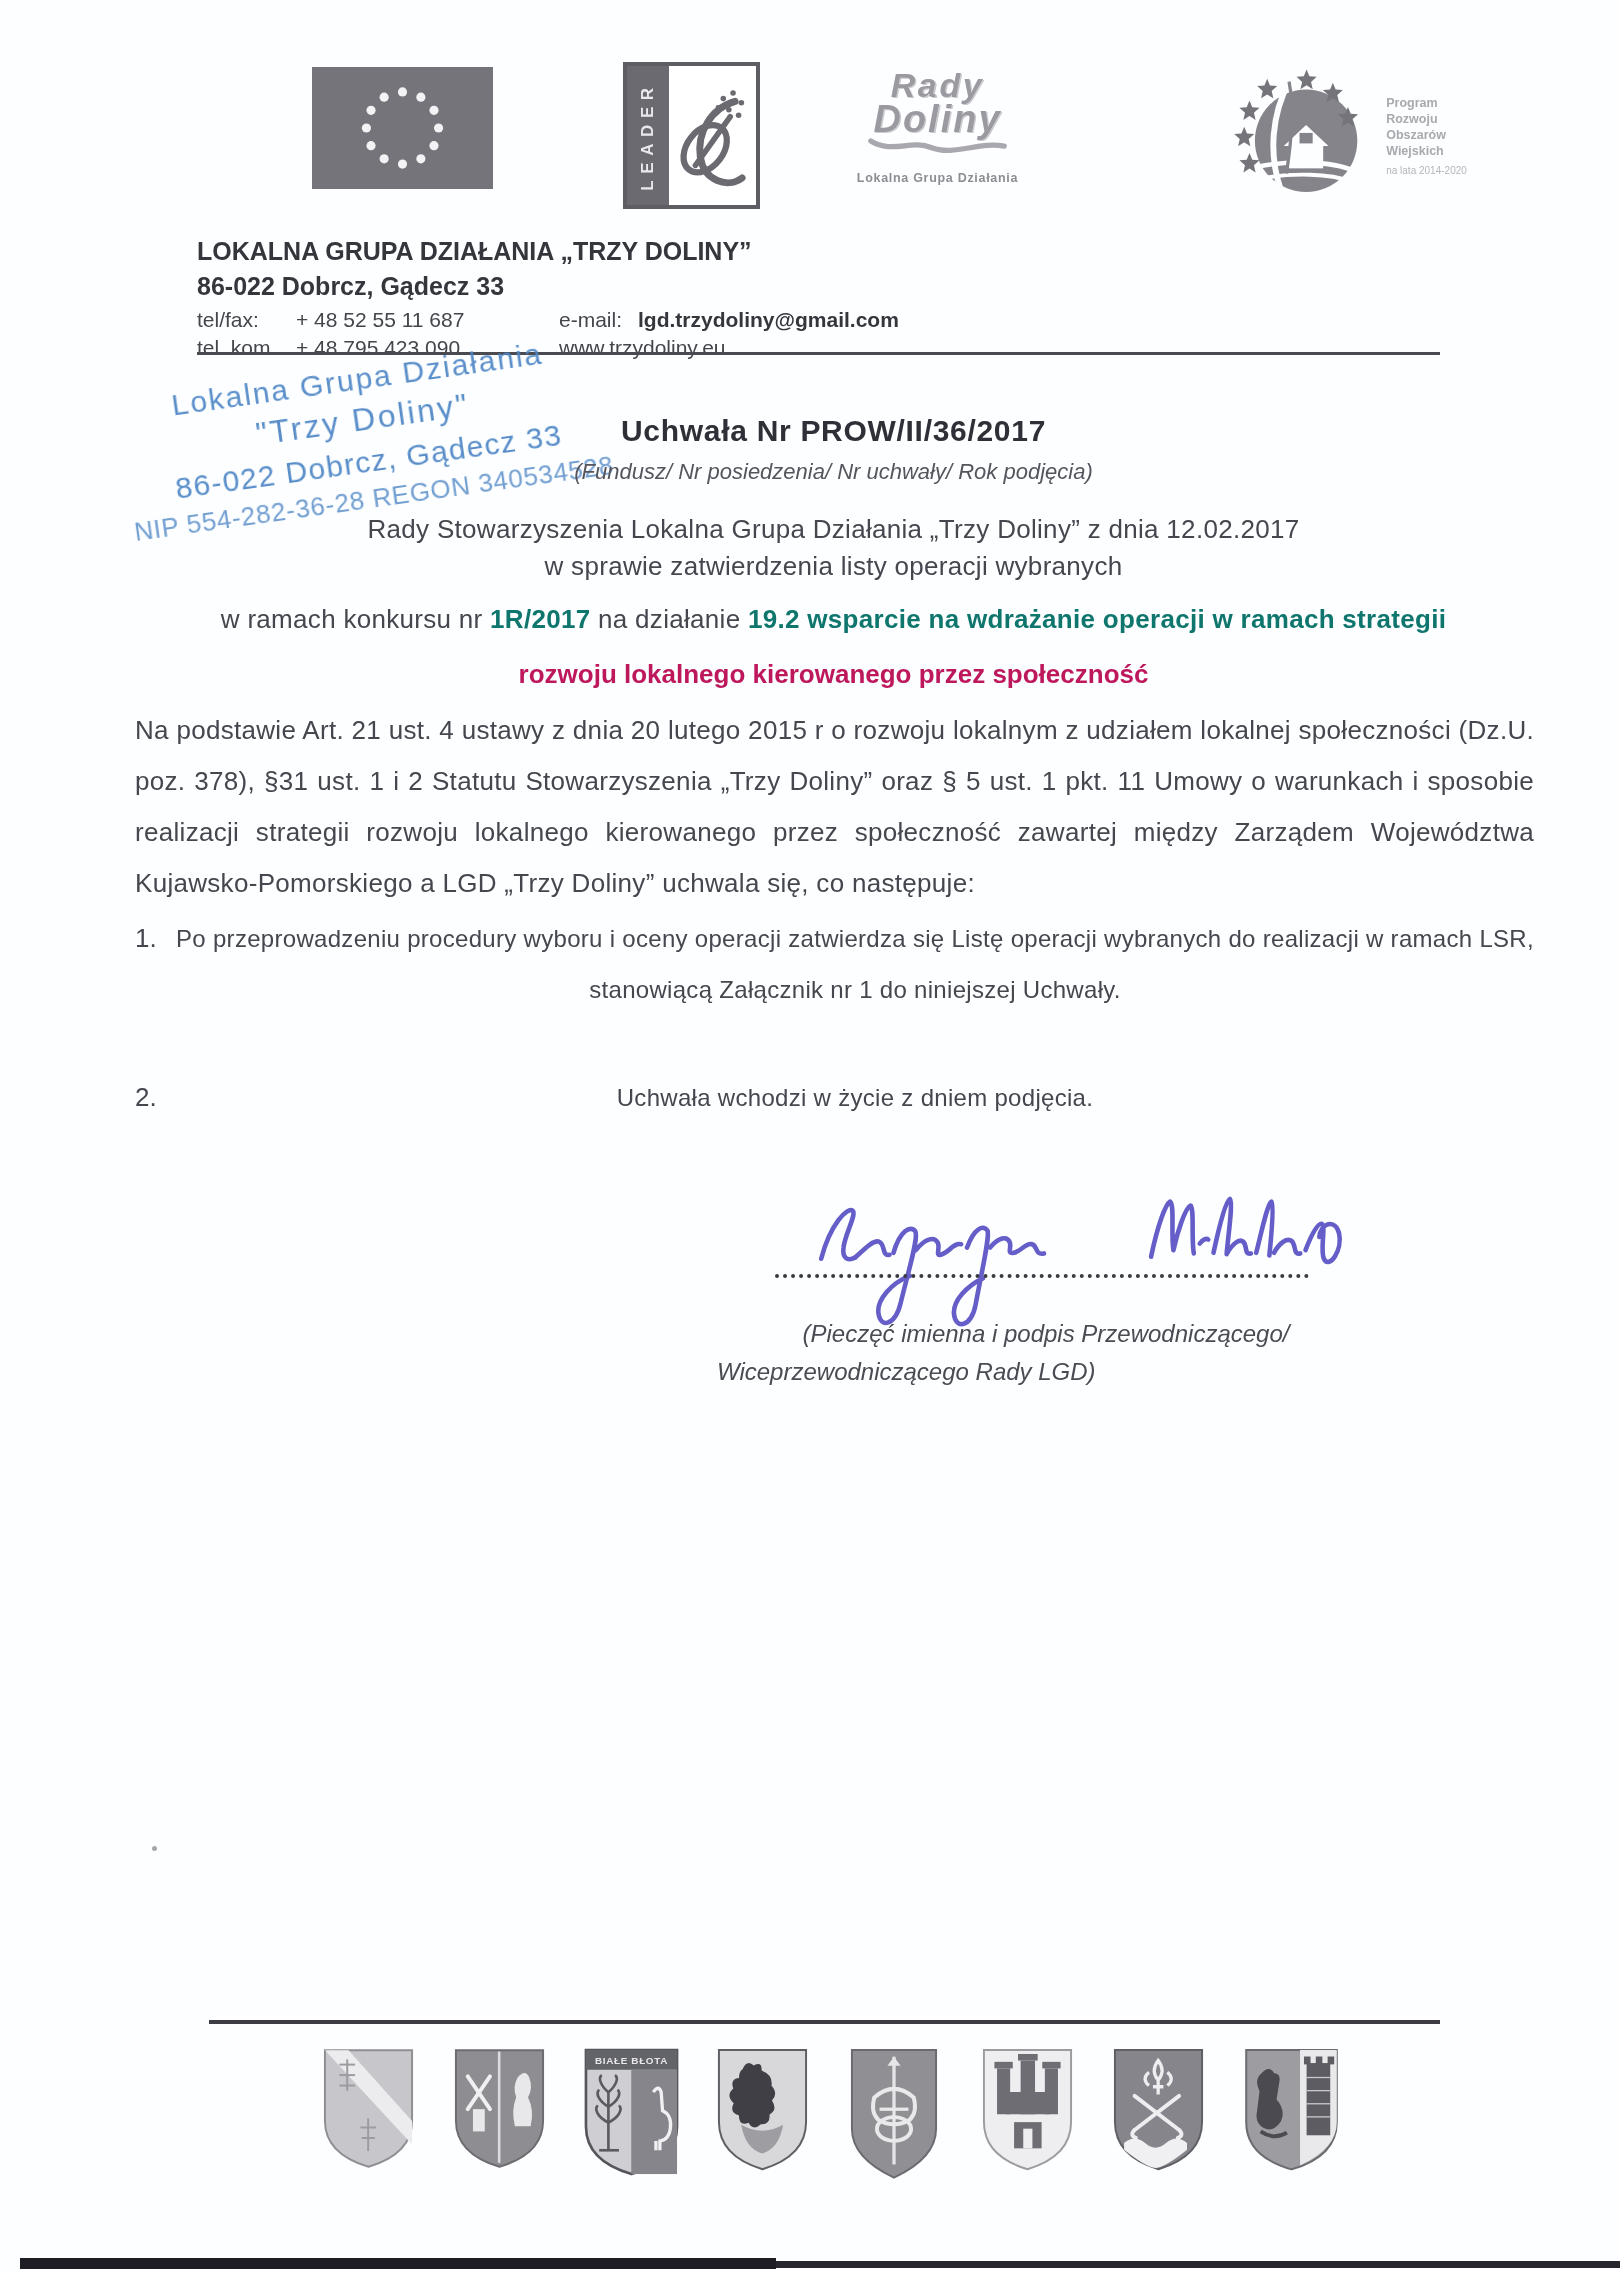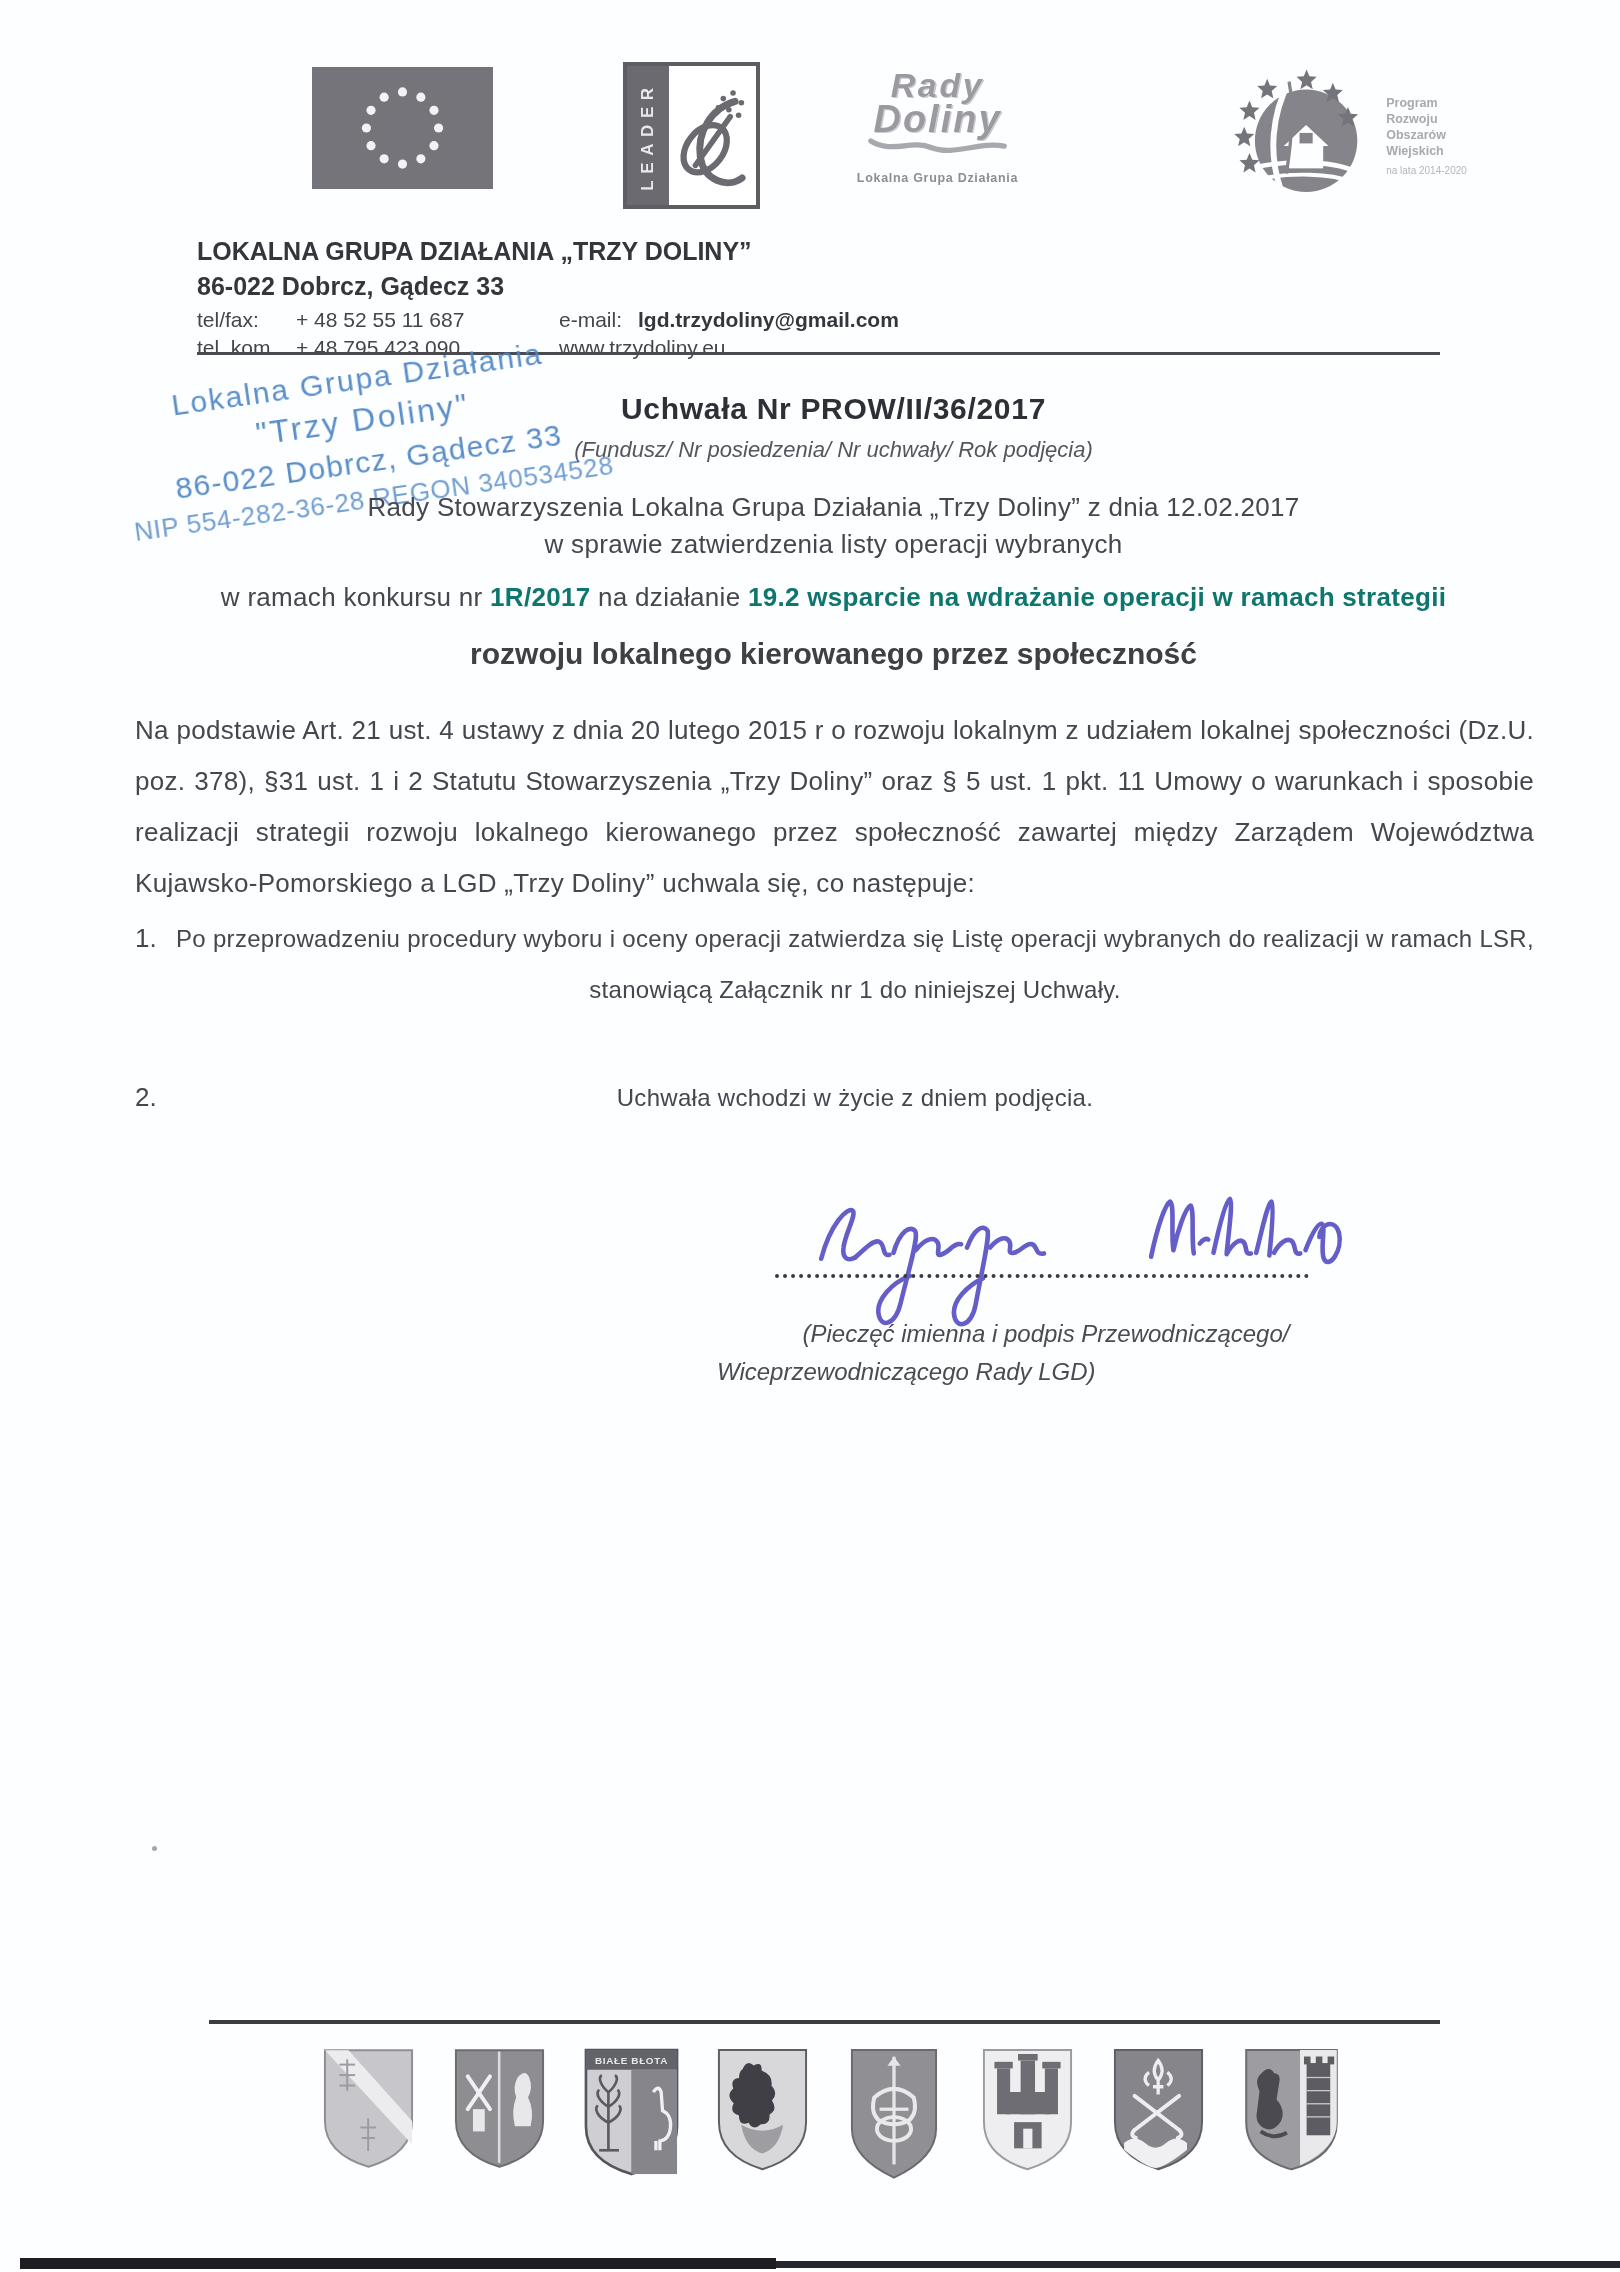--- a/index.html
+++ b/index.html
@@ -49,27 +49,27 @@
     left:109px;top:362px;width:513px;text-align:center;color:#4d85c5;
     transform:rotate(-8deg);transform-origin:50% 50%;
     filter:blur(0.3px);opacity:.92;
   }
   .stamp .s1{font-size:30px;letter-spacing:2px;}
   .stamp .s2{font-size:32px;letter-spacing:2.6px;margin-top:5.3px;}
   .stamp .s3{font-size:30px;letter-spacing:1.3px;margin-top:6.6px;}
   .stamp .s4{font-size:26px;letter-spacing:0.7px;margin-top:5.3px;opacity:.85;}
 
   
-  .res{left:132px;top:392px;width:1403px;text-align:center;}
+  .res{left:132px;top:414px;width:1403px;text-align:center;}
   .res .title{font-size:30px;font-weight:bold;color:#2f2f37;letter-spacing:0.7px;}
   .res .subtitle{font-size:22px;font-style:italic;color:#55555d;margin-top:10.5px;}
   .res .l1{font-size:26px;margin-top:29px;letter-spacing:0.3px;}
   .res .l2{font-size:26px;margin-top:6px;letter-spacing:0.3px;}
   .res .l3{font-size:26px;margin-top:22.4px;letter-spacing:0.3px;}
-  .res .l4{font-size:30px;font-weight:bold;margin-top:24px;color:#404040;}
+  .res .l4{font-size:26px;font-weight:bold;margin-top:24px;color:#be185d;}
   .res b{color:#0f766e;}
 
   
   .para{left:135px;top:705px;width:1399px;font-size:26px;line-height:51px;
     text-align:justify;letter-spacing:0.3px;}
   .olist{left:135px;top:913px;width:1399px;}
   .li{display:flex;margin-bottom:57px;}
   .li .num{width:41px;font-size:26px;line-height:51px;}
   .li .txt{flex:1;font-size:24px;line-height:51px;letter-spacing:0.3px;text-align:center;}
 

